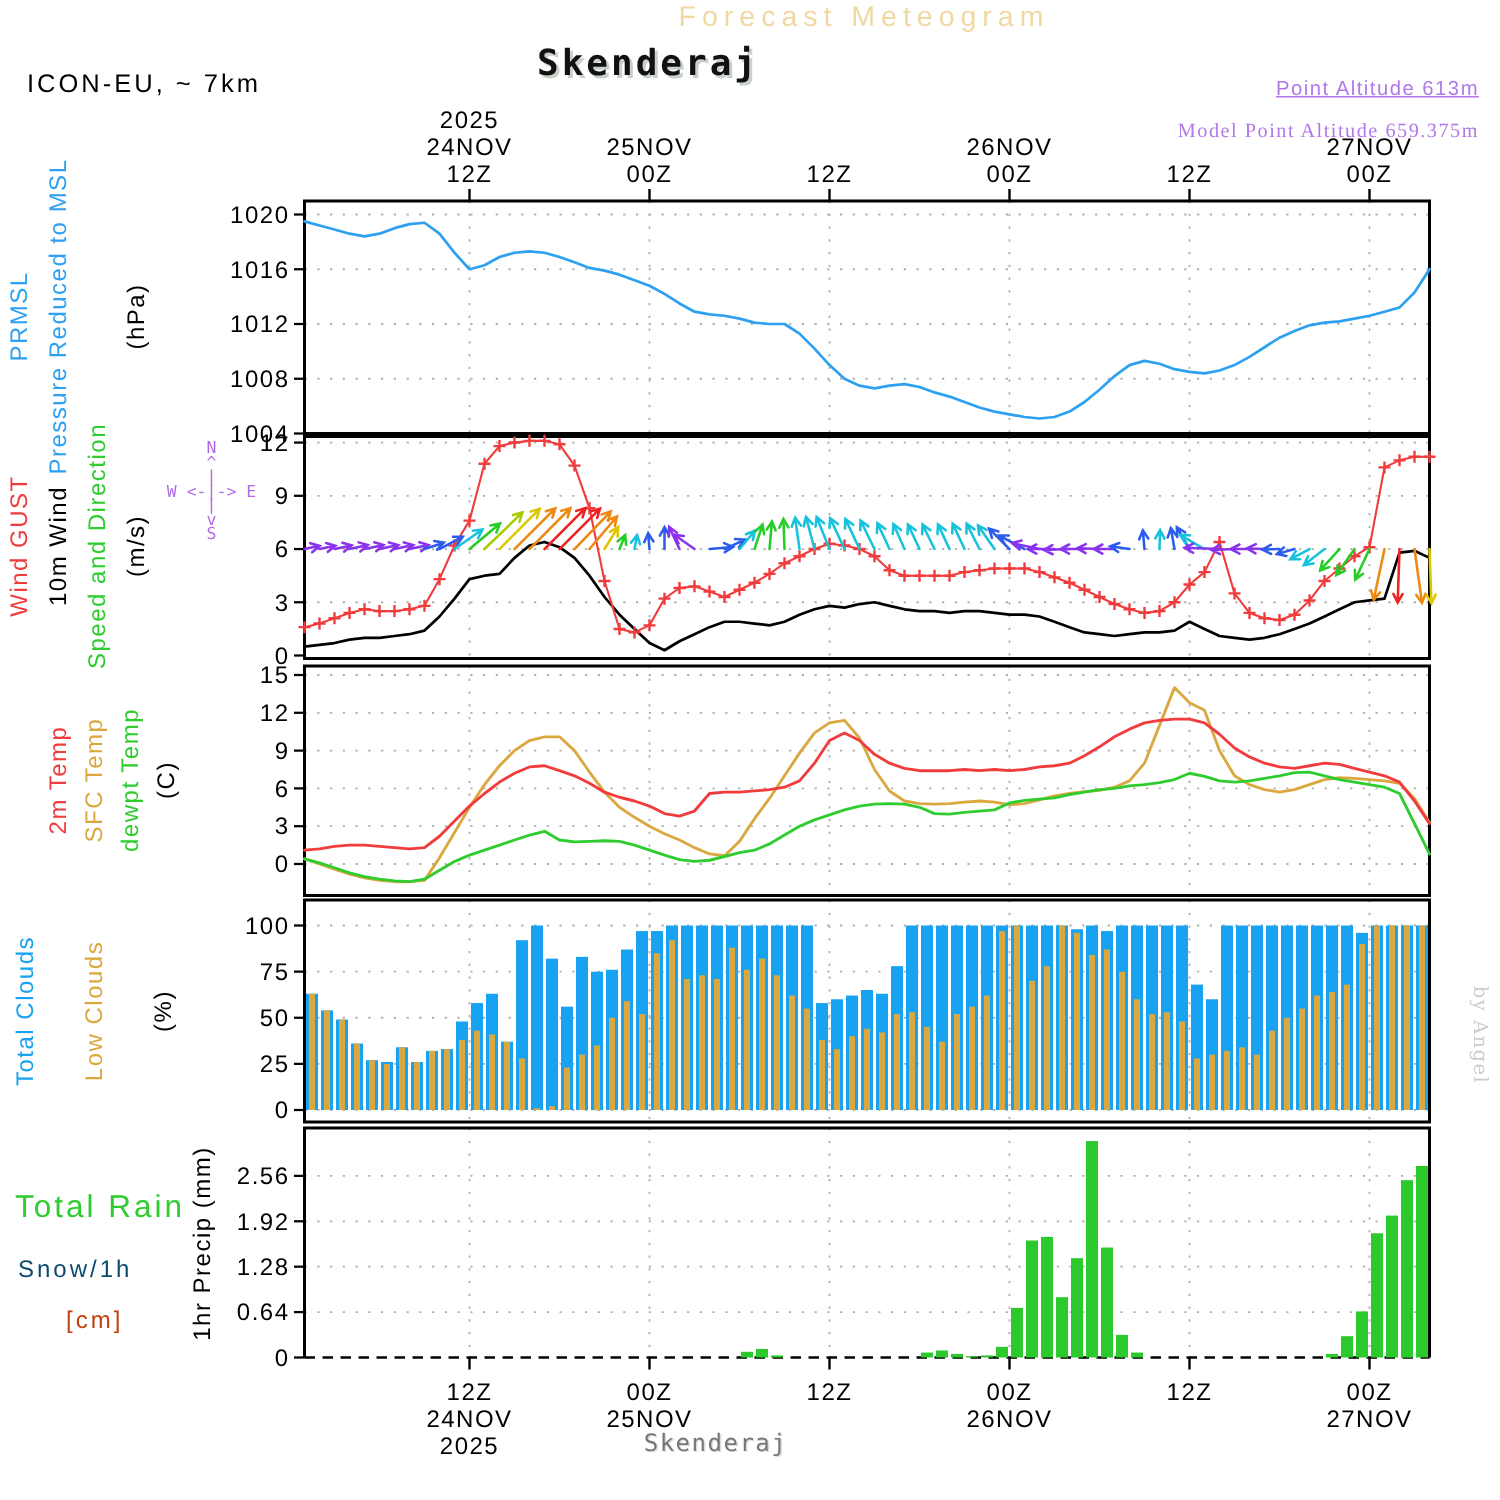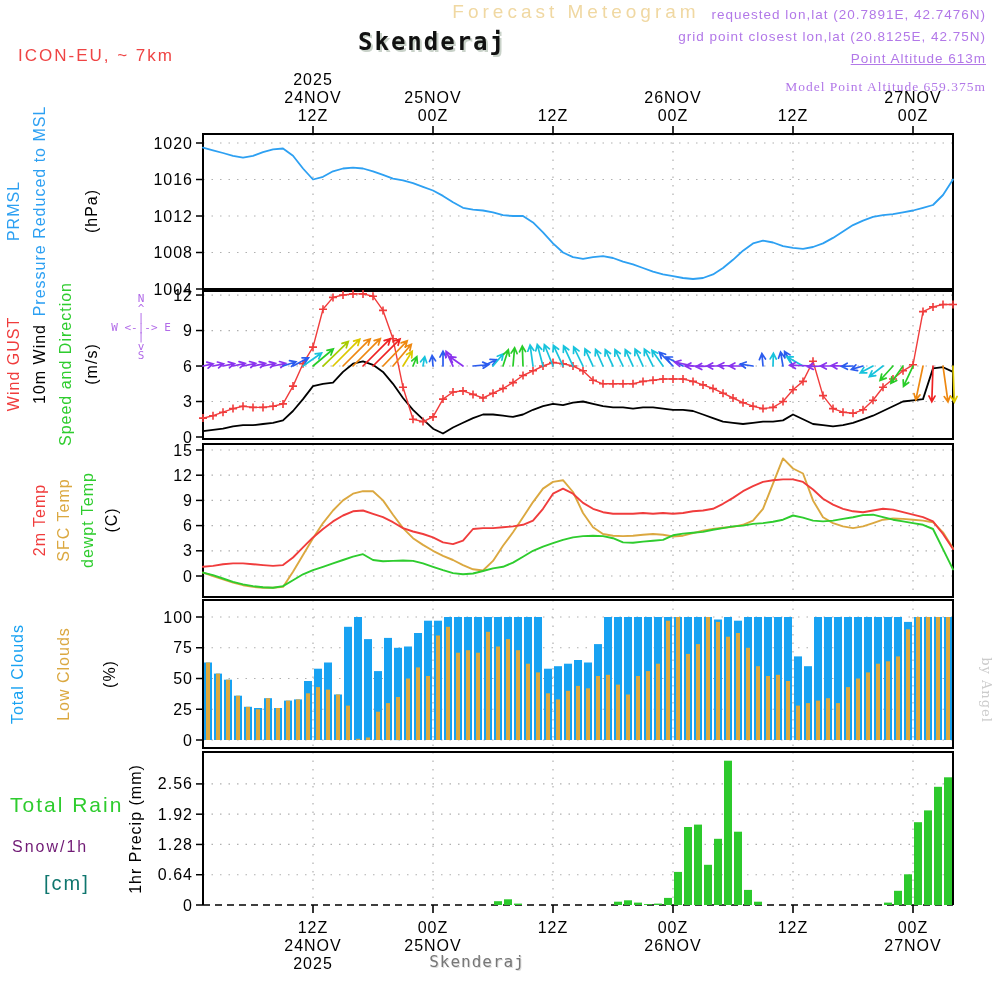--- a/index.html
+++ b/index.html
@@ -5,21 +5,21 @@
   html,body{margin:0;padding:0;background:#fff;}
   .canvas{position:relative;width:1000px;height:1000px;background:#fff;overflow:hidden;
           font-family:"Liberation Sans",sans-serif;}
   .abs{position:absolute;white-space:nowrap;}
   .vlab{position:absolute;white-space:nowrap;transform:translate(-50%,-50%) rotate(-90deg);
         font-size:16px;letter-spacing:1px;}
   .banner{font-size:19px;letter-spacing:4px;color:#f0d8a2;transform:translateX(-50%);margin-left:44px;}
   .station{font-family:"DejaVu Sans Mono",monospace;font-weight:bold;font-size:24px;letter-spacing:2px;
            color:#111;text-shadow:2px 2px 0 #c9d2c9;transform:translateX(-50%);}
   .meta{font-size:13.5px;letter-spacing:1px;color:#b278e8;text-align:right;right:14px;}
-  .model{font-size:17px;letter-spacing:2px;color:#ef4444;}
+  .model{font-size:17px;letter-spacing:2px;color:#000000;}
   .footer-station{font-family:"DejaVu Sans Mono",monospace;font-size:16px;letter-spacing:1px;color:#777;
                   text-shadow:1px 1px 0 #ddd;transform:translateX(-50%);}
   .watermark{font-family:"DejaVu Serif",serif;font-size:13px;color:#ccc;letter-spacing:1px;
              transform:translate(-50%,-50%) rotate(90deg);}
   #compass{position:absolute;left:103px;top:294px;width:76px;color:#b16ae8;
            font-family:"DejaVu Sans Mono",monospace;font-size:11px;line-height:9.5px;text-align:center;}
   svg{position:absolute;left:0;top:0;}
 </style>
 </head>
 <body>
@@ -439,22 +439,20 @@
         <line x1="913" y1="905" x2="913" y2="913" stroke="#000" stroke-width="1.6"></line>
         <text x="913" y="121" font-size="16" letter-spacing="1" fill="#000" text-anchor="middle" font-family="&quot;Liberation Sans&quot;,sans-serif">00Z</text>
         <text x="913" y="933" font-size="16" letter-spacing="1" fill="#000" text-anchor="middle" font-family="&quot;Liberation Sans&quot;,sans-serif">00Z</text>
         <text x="913" y="103" font-size="16" letter-spacing="1" fill="#000" text-anchor="middle" font-family="&quot;Liberation Sans&quot;,sans-serif">27NOV</text>
         <text x="913" y="951" font-size="16" letter-spacing="1" fill="#000" text-anchor="middle" font-family="&quot;Liberation Sans&quot;,sans-serif">27NOV</text>
       </g>
     </svg>
 
   <div class="abs banner" style="left:532px;top:1px;">Forecast Meteogram</div>
   <div class="abs station" style="left:432px;top:28px;">Skenderaj</div>
-  <div class="abs meta" style="top:7px;">requested lon,lat (20.7891E, 42.7476N)</div>
-  <div class="abs meta" style="top:29px;">grid point closest lon,lat (20.8125E, 42.75N)</div>
   <div class="abs meta" style="top:51px;text-decoration:underline;">Point Altitude 613m</div>
   <div class="abs meta" style="top:79px;font-family:Liberation Serif, serif;">Model Point Altitude 659.375m</div>
   <div class="abs model" style="left:18px;top:46px;">ICON-EU, ~ 7km</div>
 
   <div class="vlab" style="left:14px;top:211px;color:#2da0f2;">PRMSL</div>
   <div class="vlab" style="left:40px;top:211px;color:#2da0f2;">Pressure Reduced to MSL</div>
   <div class="vlab" style="left:92px;top:211px;color:#000;">(hPa)</div>
 
   <div class="vlab" style="left:14px;top:364px;color:#f03c3c;">Wind GUST</div>
   <div class="vlab" style="left:40px;top:364px;color:#000;">10m Wind</div>
@@ -473,19 +471,19 @@
   <div class="vlab" style="left:40px;top:520px;color:#f03c3c;">2m Temp</div>
   <div class="vlab" style="left:64px;top:520px;color:#dba840;">SFC Temp</div>
   <div class="vlab" style="left:88px;top:520px;color:#2ecc2e;">dewpt Temp</div>
   <div class="vlab" style="left:112px;top:520px;color:#000;">(C)</div>
 
   <div class="vlab" style="left:18px;top:674px;color:#18a2f2;">Total Clouds</div>
   <div class="vlab" style="left:64px;top:674px;color:#dba840;">Low Clouds</div>
   <div class="vlab" style="left:110px;top:674px;color:#000;">(%)</div>
 
   <div class="abs" style="left:10px;top:793px;color:#2ecc2e;font-size:21px;letter-spacing:2px;">Total  Rain</div>
-  <div class="abs" style="left:12px;top:838px;color:#701a75;font-size:16px;letter-spacing:2px;">Snow/1h</div>
-  <div class="abs" style="left:44px;top:872px;color:#0f766e;font-size:20px;letter-spacing:2px;">[cm]</div>
+  <div class="abs" style="left:12px;top:838px;color:#0c4a6e;font-size:16px;letter-spacing:2px;">Snow/1h</div>
+  <div class="abs" style="left:44px;top:872px;color:#c2410c;font-size:16px;letter-spacing:2px;">[cm]</div>
   <div class="vlab" style="left:136px;top:829px;color:#000;">1hr Precip (mm)</div>
 
   <div class="abs footer-station" style="left:477px;top:952px;">Skenderaj</div>
   <div class="abs watermark" style="left:986px;top:690px;">by Angel</div>
 </div>
 
 </body></html>

